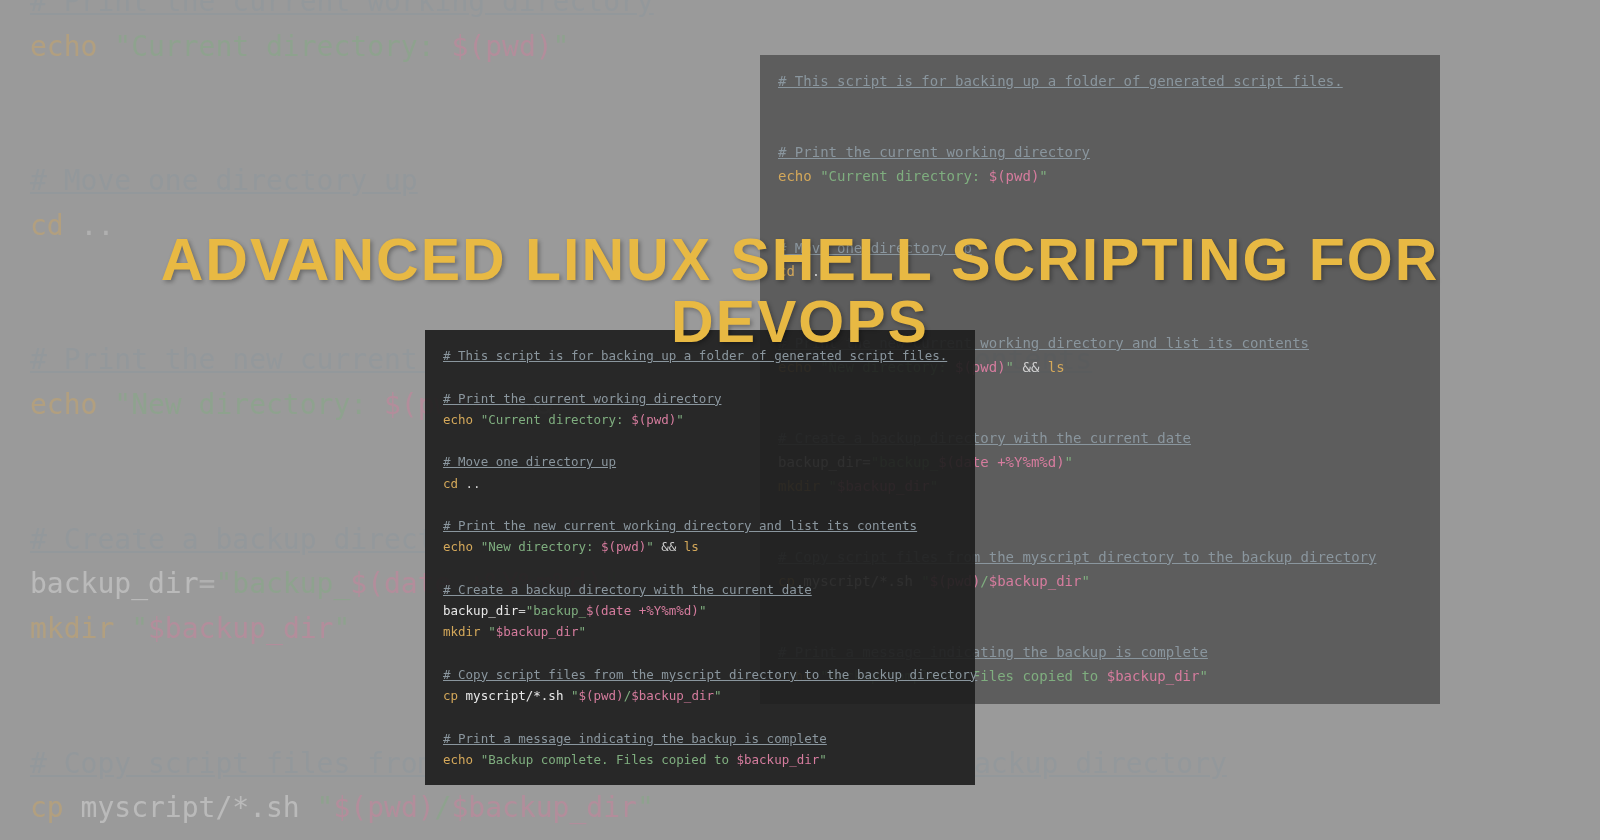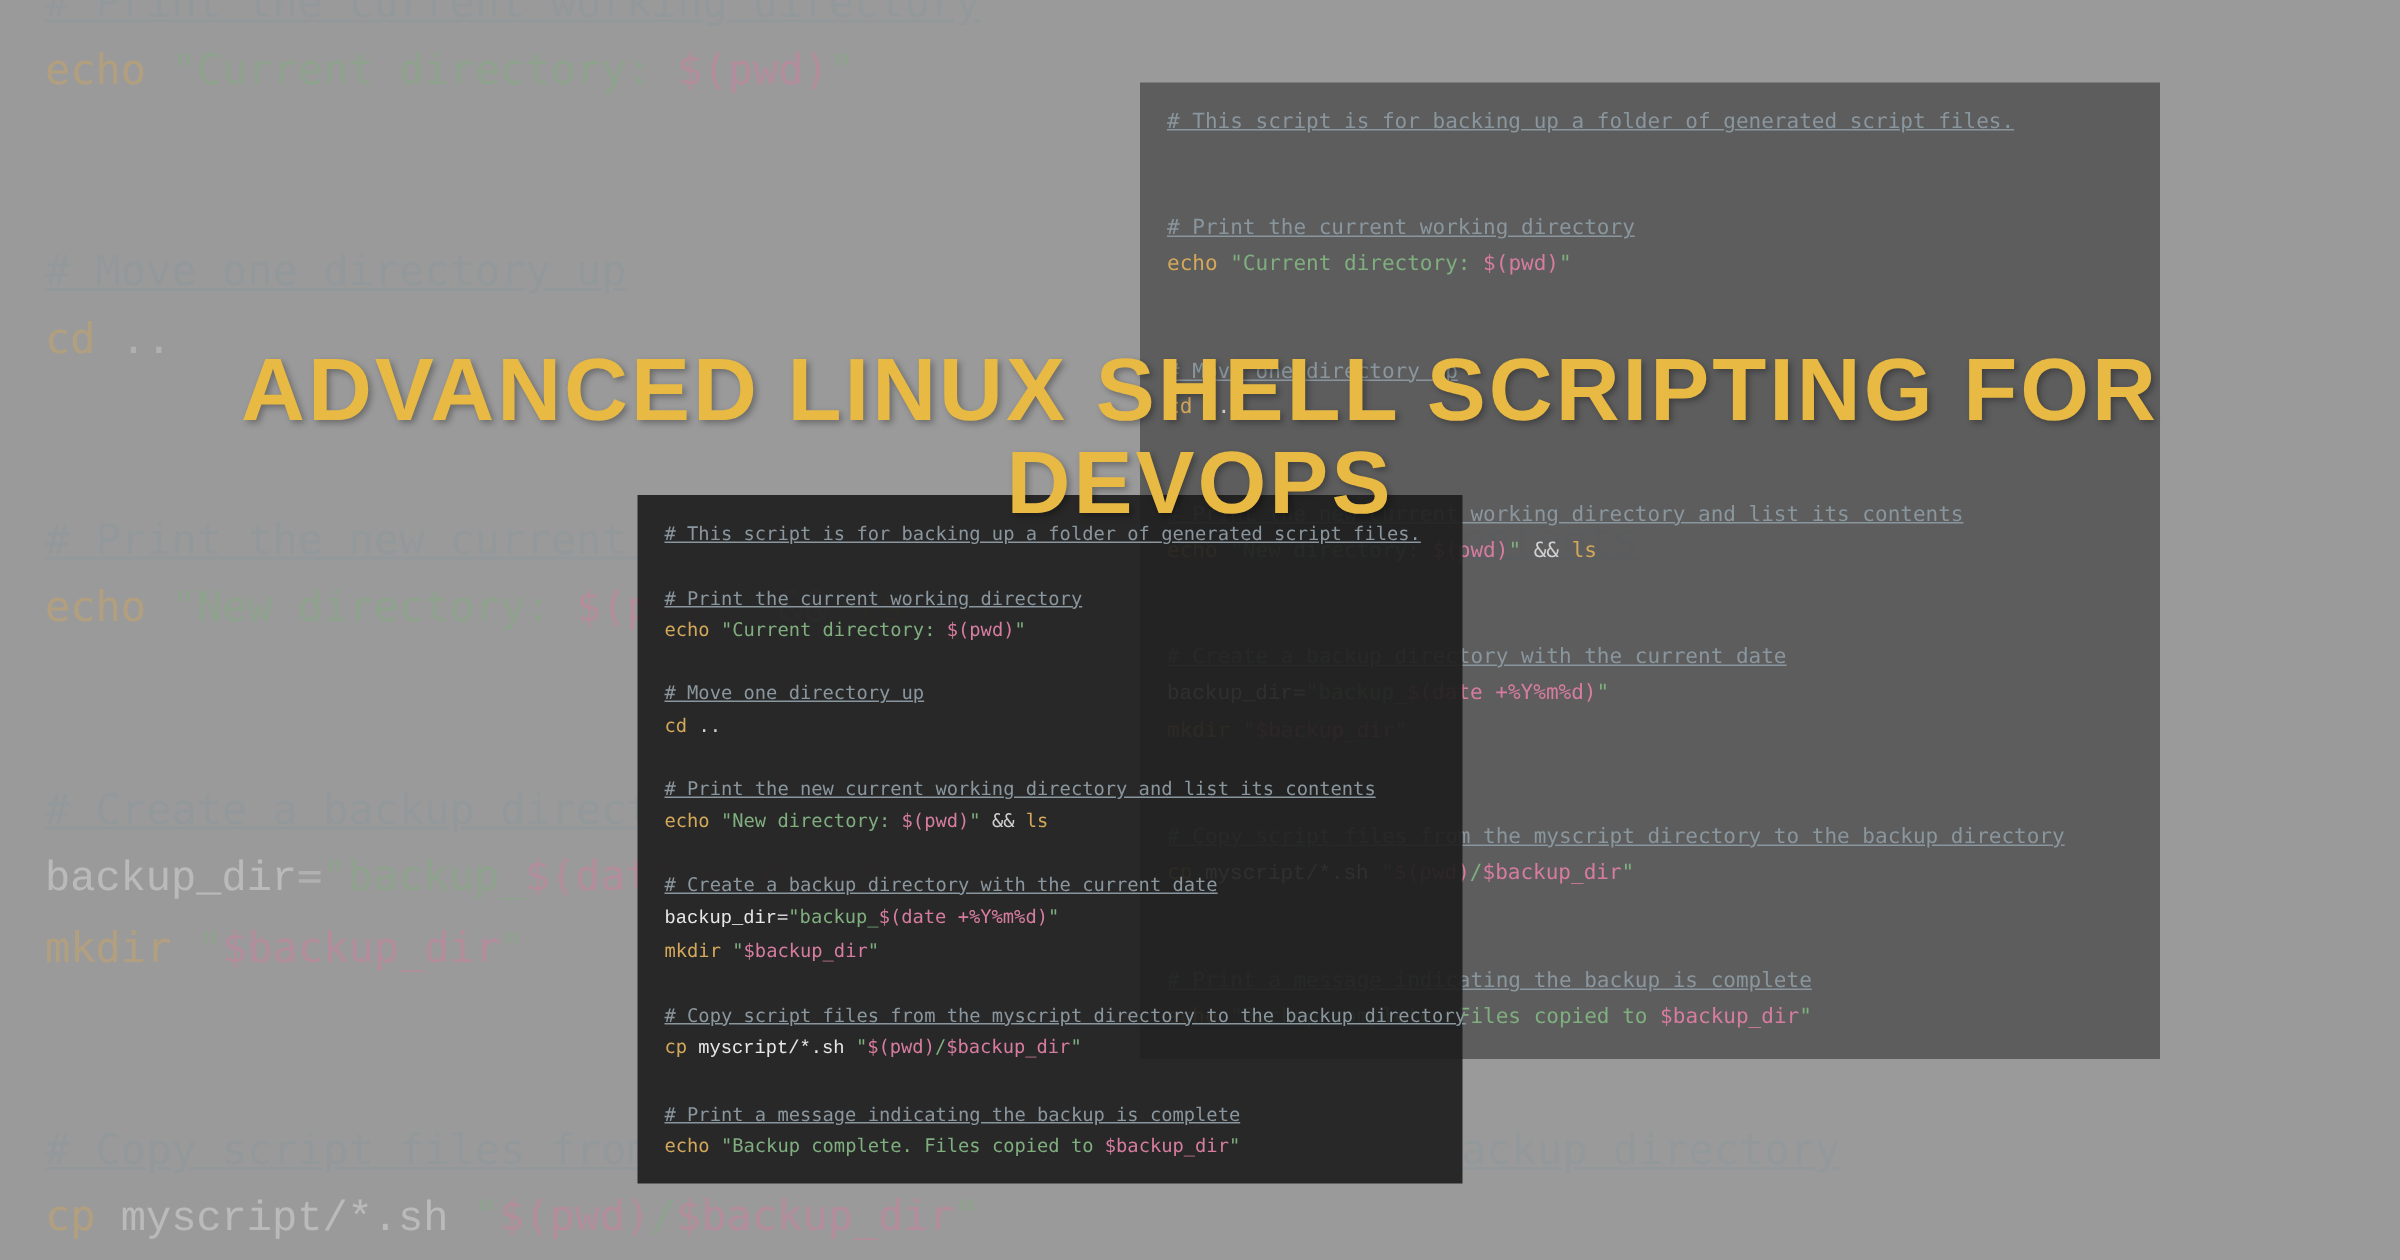--- a/index.html
+++ b/index.html
@@ -47,21 +47,21 @@
   padding: 15px 18px;
   font-size: 12.5px;
   line-height: 1.7;
 }
 
 .comment { color: #8a969e; text-decoration: underline; }
 .cmd { color: #d4a85a; text-align: center; }
 .string { color: #7fae7f; }
 .var { color: #d67c9e; }
 .text { color: #d0d0d0; }
-.white { color: #e8e8e8; font-family: Liberation Mono, monospace; }
+.white { color: #e8e8e8; }
 
 .title {
   position: absolute;
   top: 230px;
   left: 30px;
   right: 30px;
   text-align: center;
   font-family: 'Arial Black', 'Impact', sans-serif;
   font-size: 59px;
   font-weight: 900;

